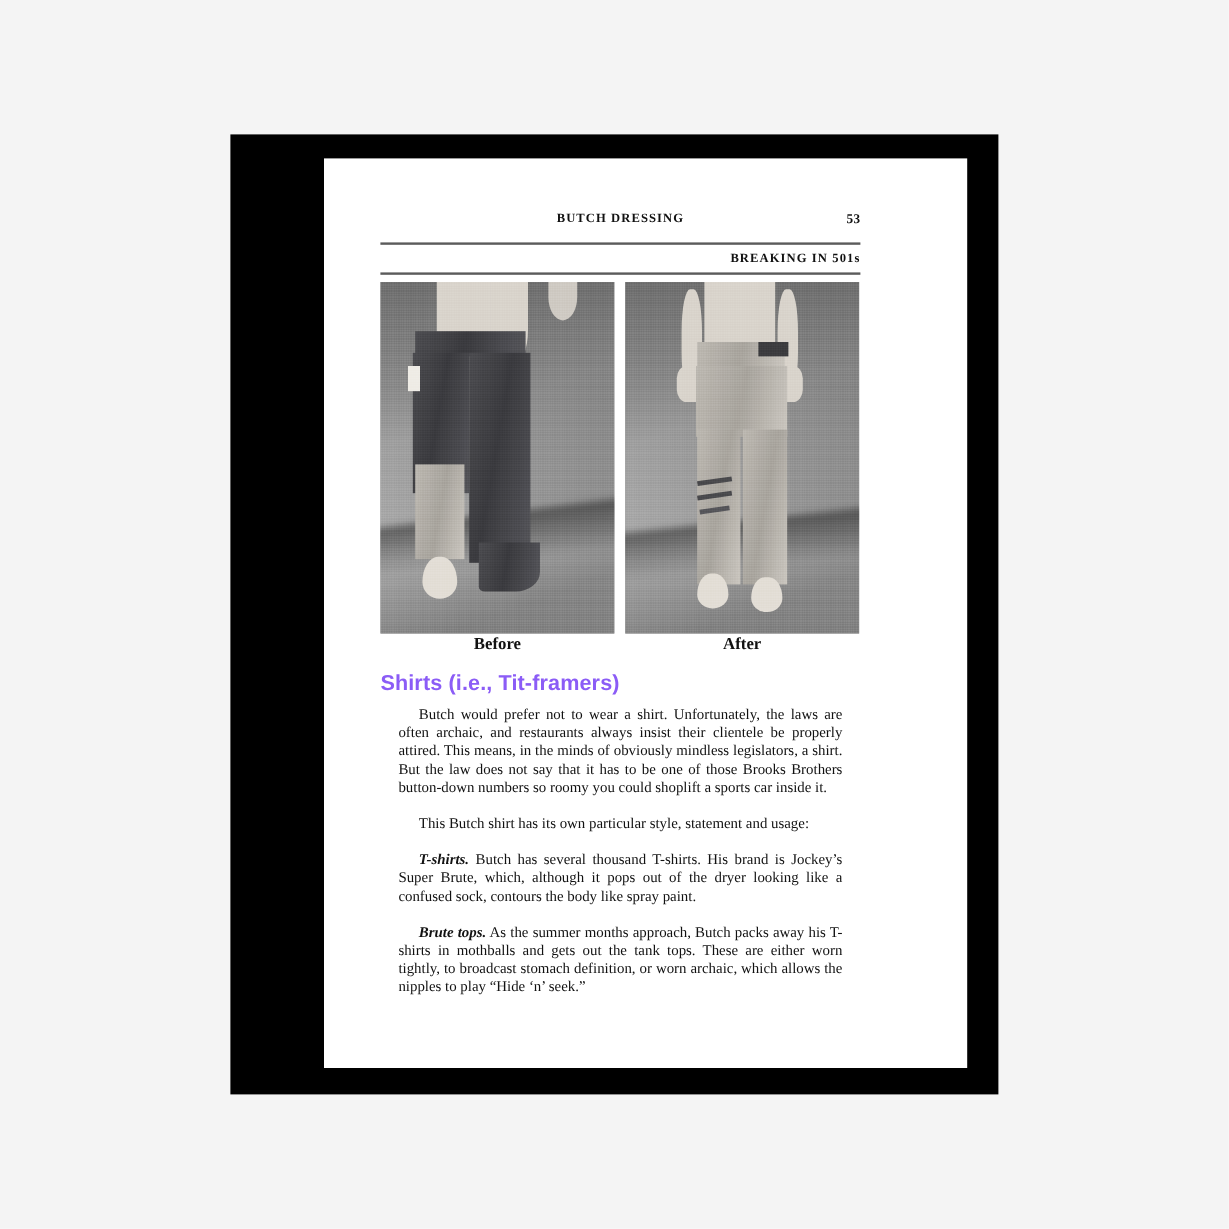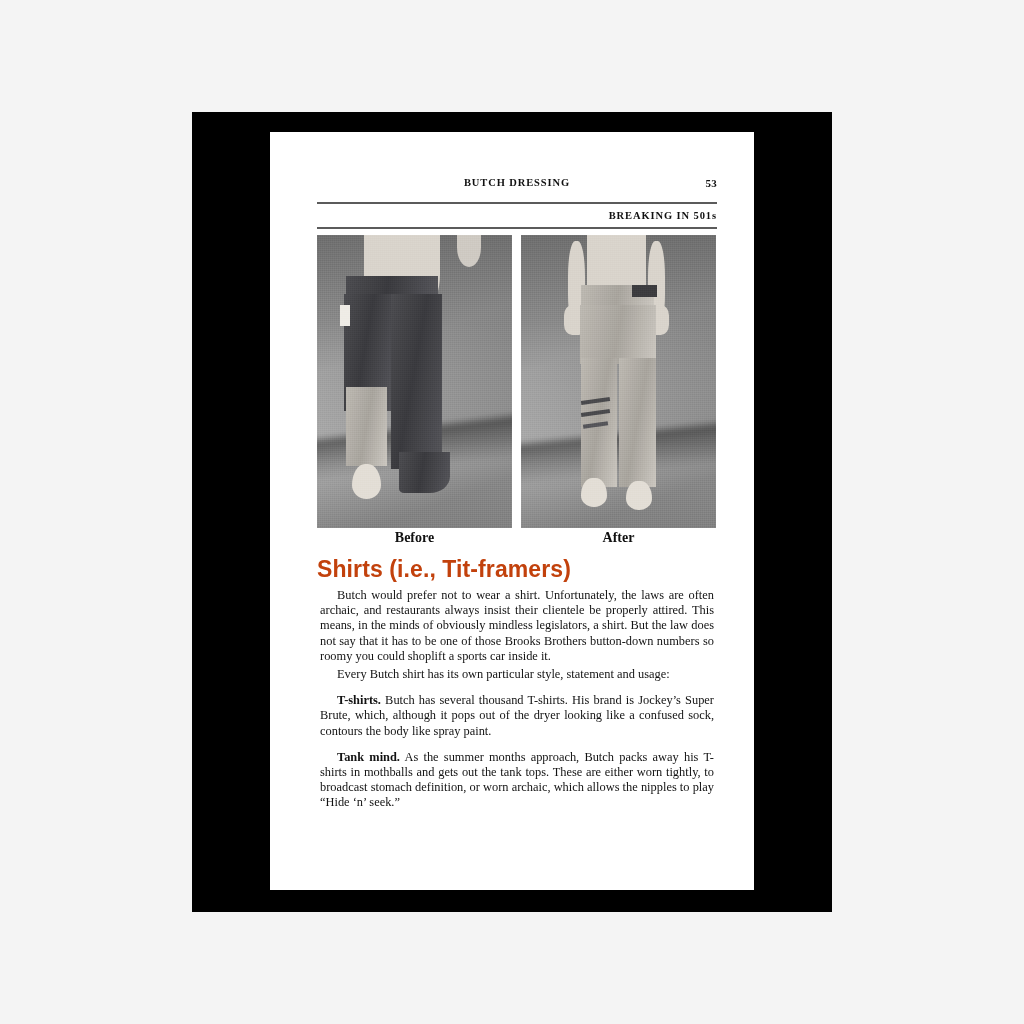--- a/index.html
+++ b/index.html
@@ -23,21 +23,21 @@
     height: 800px;
     background: #000000;
     box-sizing: border-box;
   }
 
   
   .page {
     position: absolute;
     left: 78px;
     top: 20px;
-    width: 484px;
+    width: 536px;
     height: 758px;
     background: #ffffff;
     box-sizing: border-box;
     overflow: hidden;
     padding-left: 32px;
   }
 
   
   .col {
     position: absolute;
@@ -187,42 +187,43 @@
     color: #111;
     line-height: 14px;
   }
   .caption.left { left: 0; }
   .caption.right { left: 204px; text-align: center; }
 
   
   .section-heading {
     font-family: "Liberation Sans", sans-serif;
     font-weight: bold;
-    font-size: 23px;
-    color: #c2410c;
+    font-size: 18px;
+    color: #8b5cf6;
     margin-top: 9px;
     letter-spacing: 0.1px;
     line-height: 22px;
   }
 
   
   .body p {
-    margin: 3px;
+    margin: 15px;
     font-family: "Liberation Serif", serif;
     font-size: 12.4px;
     line-height: 15.2px;
     color: #121212;
     text-align: justify;
     text-indent: 17px;
     hyphens: none;
   }
   .body p.first { margin-top: 8px; }
   .body p.spaced { margin-top: 11px; }
   .runin {
     font-weight: bold;
+    font-style: italic;
   }
 </style>
 </head>
 <body>
 
 <div class="frame">
   <div class="page">
     <div class="col">
 
       <div class="runhead">
@@ -298,22 +299,22 @@
         <div class="caption left">Before</div>
         <div class="caption right">After</div>
       </div>
 
       <div class="section-heading">Shirts (i.e., Tit-framers)</div>
 
       <div class="body">
         <p class="first"><span>Butch would prefer not to wear a shirt. Unfortunately, the laws are often archaic, and restaurants always insist their clientele be properly attired. This means, in the minds of obviously mindless legislators, a shirt. But the law does not say that it has to be one of those Brooks Brothers button-down numbers so roomy you could shoplift a sports car inside it.</span></p>
 
 
-        <p><span>Every Butch shirt has its own particular style, statement and usage:</span></p>
+        <p><span>This Butch shirt has its own particular style, statement and usage:</span></p>
 
         <p class="spaced"><span class="runin">T-shirts.</span><span> Butch has several thousand T-shirts. His brand is Jockey’s Super Brute, which, although it pops out of the dryer looking like a confused sock, contours the body like spray paint.</span></p>
 
-        <p class="spaced"><span class="runin">Tank mind.</span><span> As the summer months approach, Butch packs away his T-shirts in mothballs and gets out the tank tops. These are either worn tightly, to broadcast stomach definition, or worn archaic, which allows the nipples to play “Hide ‘n’ seek.”</span></p>
+        <p class="spaced"><span class="runin">Brute tops.</span><span> As the summer months approach, Butch packs away his T-shirts in mothballs and gets out the tank tops. These are either worn tightly, to broadcast stomach definition, or worn archaic, which allows the nipples to play “Hide ‘n’ seek.”</span></p>
       </div>
 
     </div>
   </div>
 </div>
 
 </body></html>

